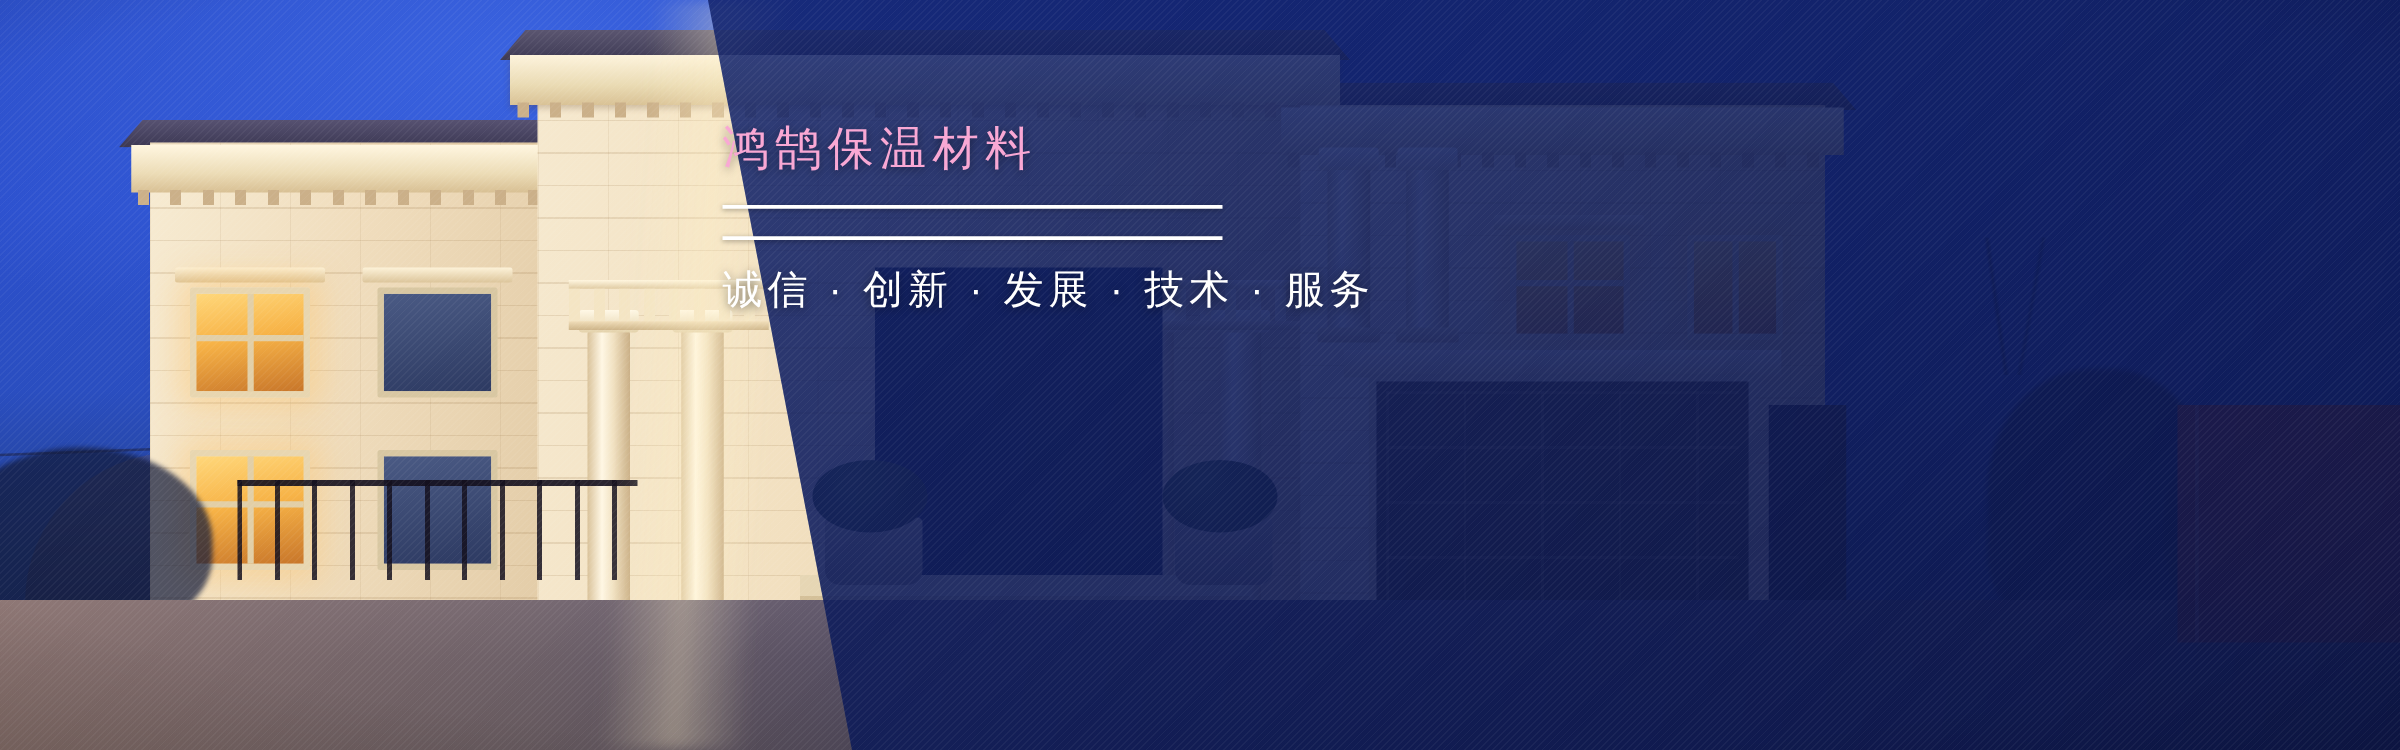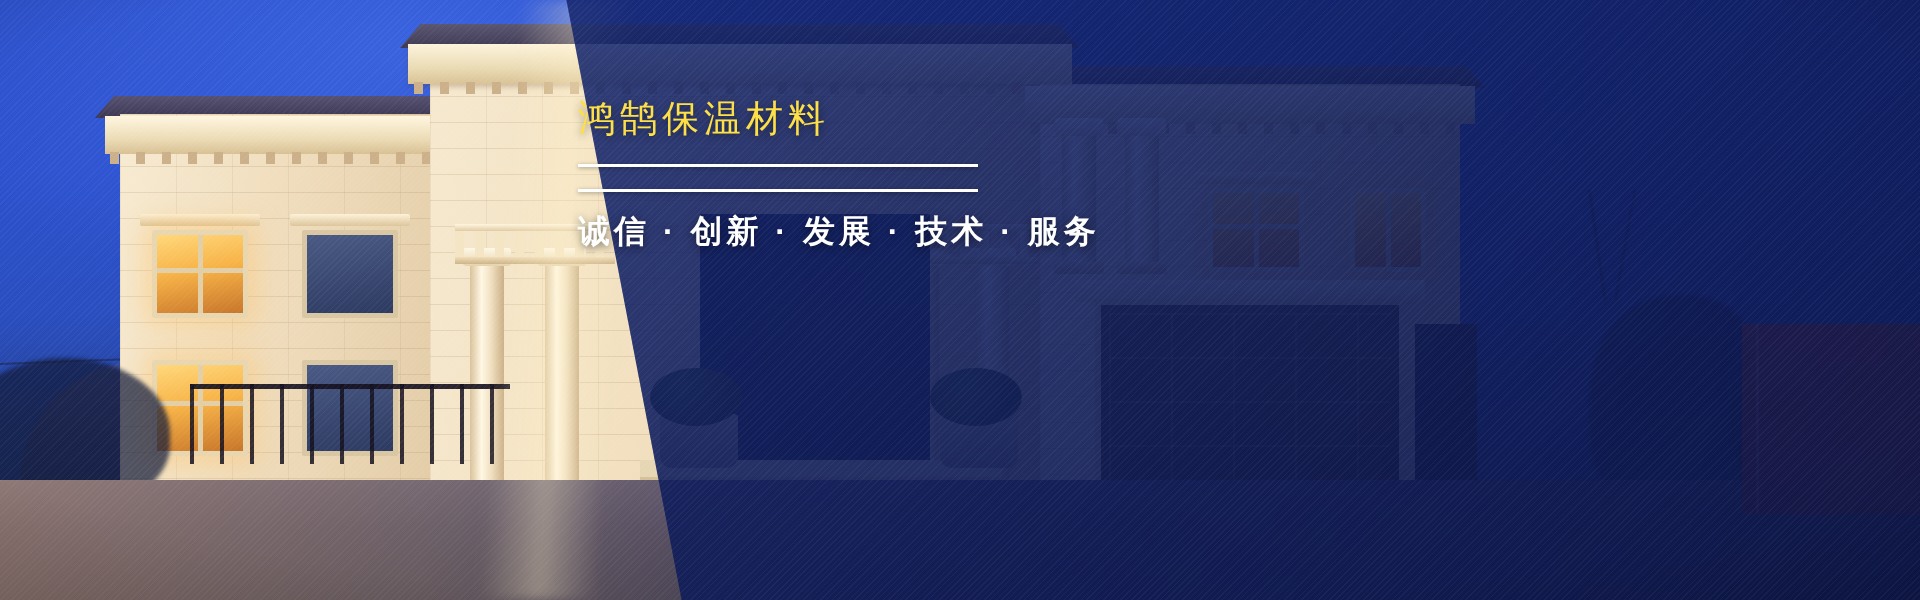--- a/index.html
+++ b/index.html
@@ -256,21 +256,21 @@
     background:radial-gradient(120% 110% at 50% 45%, rgba(0,0,0,0) 52%, rgba(0,0,0,.34) 100%);
     pointer-events:none;
   }
 
   
   .copy{
     position:absolute;left:578px;top:96px;width:700px;
     z-index:20;
   }
   .eyebrow{
-    color:#fde047;
+    color:#f9a8d4;
     font-size:37px;
     letter-spacing:5px;
     font-weight:400;
     line-height:1.25;
     text-shadow:0 2px 8px rgba(0,0,0,.45);
     white-space:nowrap;
   }
   .rule{
     width:400px;height:3px;background:#ffffff;
     margin:22px 0 16px 0;
@@ -290,21 +290,21 @@
   }
   .rule2{
     width:400px;height:3px;background:#ffffff;
     margin:22px 0 18px 0;
     box-shadow:0 1px 4px rgba(0,0,0,.35);
   }
   .tagline{
     color:#ffffff;
     font-size:32px;
     letter-spacing:4px;
-    font-weight:700;
+    font-weight:400;
     white-space:nowrap;
     text-shadow:0 2px 8px rgba(0,0,0,.5);
   }
 </style>
 </head>
 <body>
 
 <div class="banner">
 
   <div class="scene">

